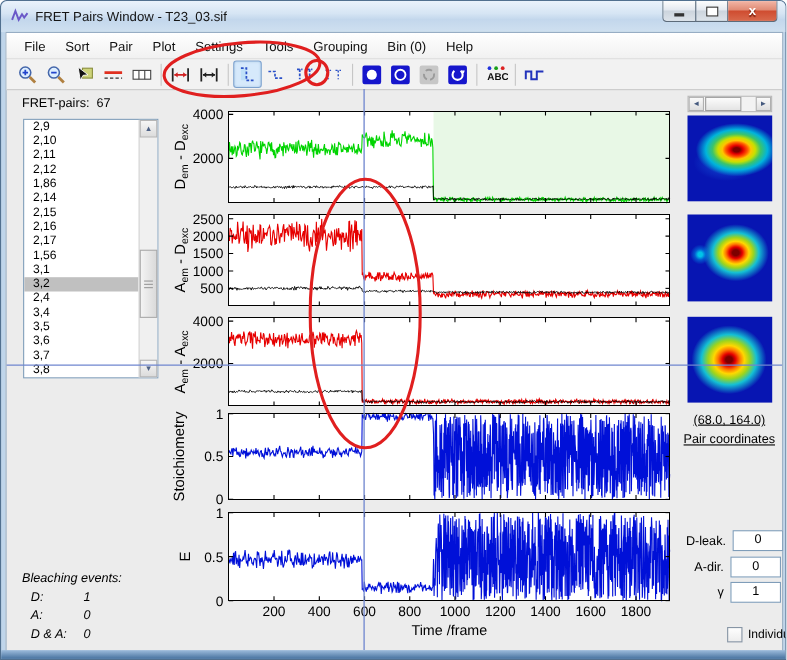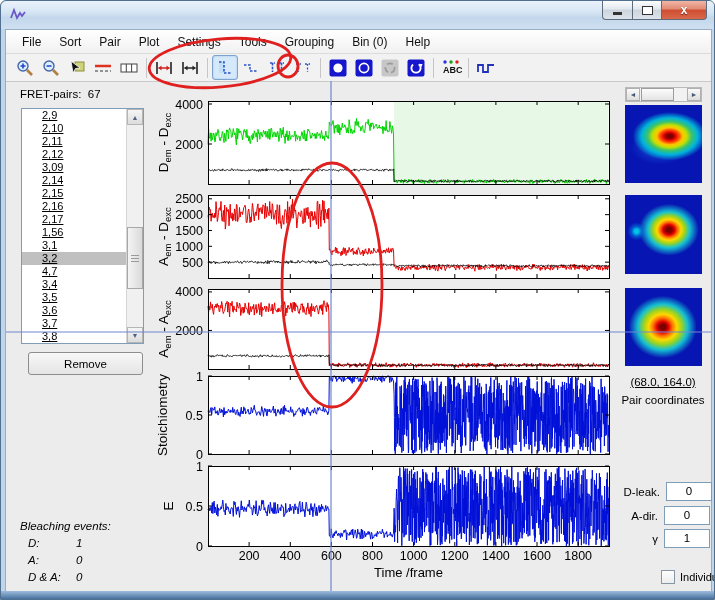--- a/index.html
+++ b/index.html
@@ -28,21 +28,21 @@
   .menu-item:first-child{margin-left:7px;}
   #toolbar{position:absolute;left:0;top:24px;width:705px;height:28px;background:#f2f2f2;
     border-bottom:1px solid #c9c9c9;display:flex;align-items:center;padding-left:6px;box-sizing:border-box;}
   .tbtn{width:24px;height:23px;display:flex;align-items:center;justify-content:center;border:1px solid transparent;border-radius:3px;}
   .tbtn.selected{border:1px solid #7da2ce;background:#d6e9fb;box-shadow:inset 0 0 2px #9cbede;}
   .tsep{width:1px;height:20px;background:#c6c6c6;margin:0 4px;}
   
   #pairs-label{position:absolute;left:14px;top:58px;font-size:11.5px;color:#000;}
   #listbox{position:absolute;left:15px;top:78px;width:123px;height:236px;background:#fff;border:1px solid #7f9db9;box-sizing:border-box;}
   #list-items{position:absolute;left:0;top:0;width:104px;height:234px;overflow:hidden;}
-  .list-item{height:13px;line-height:13px;font-size:11px;padding-left:20px;color:#000;text-decoration:underline;}
+  .list-item{height:13px;line-height:13px;font-size:11px;padding-left:8px;color:#000;}
   .list-item.selected{background:#c0c0c0;}
   .vscroll{position:absolute;right:0;top:0;width:17px;height:234px;background:#f0f0f0;border-left:1px solid #d5d5d5;box-sizing:border-box;}
   .sb-btn{position:absolute;left:0;width:16px;height:16px;background:linear-gradient(#f6f6f6,#dcdcdc);border:1px solid #b5b5b5;box-sizing:border-box;
     display:flex;align-items:center;justify-content:center;font-size:7px;color:#4d6185;}
   .sb-thumb{position:absolute;left:0;width:16px;background:linear-gradient(90deg,#f4f4f4,#dadada);border:1px solid #a8a8a8;box-sizing:border-box;
     display:flex;align-items:center;justify-content:center;flex-direction:column;gap:2px;}
   .sb-grip{width:8px;height:1px;background:#9a9a9a;}
   #remove-btn{position:absolute;left:22px;top:322px;width:113px;height:21px;font-size:11.5px;color:#000;
     background:linear-gradient(#f8f8f8,#e4e4e4);border:1px solid #8d8d8d;border-radius:3px;display:flex;align-items:center;justify-content:center;}
   #bleach-panel{position:absolute;left:14px;top:490px;font-size:11.5px;color:#000;font-style:italic;}
@@ -56,21 +56,21 @@
   .hm{position:absolute;left:619px;width:77px;}
   #hm1{top:75px;height:78px;background:
     radial-gradient(ellipse 26px 17px at 58% 40%,#7c0000 0 3px,#e60000 6px,#ff5a00 10px,#ffc400 13px,#c8e000 17px,#3cc46a 22px,#00b4dc 28px,rgba(10,30,190,0) 37px),
     radial-gradient(ellipse 40px 22px at 46% 55%,rgba(0,170,225,.55) 0 8px,rgba(20,90,220,.4) 17px,rgba(8,20,185,0) 30px),#0715b2;}
   #hm2{top:165px;height:79px;background:
     radial-gradient(circle 9px at 15% 46%,rgba(0,205,235,.95) 0 2px,rgba(0,130,225,.6) 5px,rgba(8,20,185,0) 9px),
     radial-gradient(ellipse 22px 19px at 57% 44%,#7c0000 0 3px,#e60000 6px,#ff7800 9px,#ffd800 12px,#9cd41e 16px,#14c0d4 21px,rgba(10,30,190,0) 30px),#0715b2;}
   #hm3{top:258px;height:78px;background:
     radial-gradient(ellipse 24px 22px at 49% 50%,#7c0000 0 3px,#e60000 6px,#ff7800 10px,#ffd800 14px,#9cd41e 19px,#14c0d4 25px,rgba(10,30,190,0) 34px),#0715b2;}
   #coords{position:absolute;left:604px;top:346px;width:106px;text-align:center;font-size:11.5px;text-decoration:underline;}
-  #coords-label{position:absolute;left:604px;top:364px;width:106px;text-align:center;font-size:11.5px;}
+  #coords-label{position:absolute;left:604px;top:364px;width:106px;text-align:center;font-size:11.5px;text-decoration:underline;}
   #corr-title{position:absolute;left:612px;top:430px;font-size:11.5px;}
   .corr-row{position:absolute;left:606px;width:100px;display:flex;align-items:center;}
   .corr-label{width:46px;text-align:right;font-size:11.5px;padding-right:6px;}
   .corr-input{width:44px;height:17px;background:#fff;border:1px solid #7f9db9;text-align:center;font-size:11.5px;line-height:17px;}
   #indiv-row{position:absolute;left:655px;top:540px;display:flex;align-items:center;}
   #indiv-box{width:12px;height:12px;background:linear-gradient(#fefefe,#ededed);border:1px solid #8795a5;}
   #indiv-label{font-size:11px;margin-left:5px;}
   
   #overlay{position:absolute;left:0;top:0;width:715px;height:600px;pointer-events:none;z-index:6;}
   
@@ -78,20 +78,21 @@
   svg{display:block;}
 </style>
 </head>
 <body>
 
 <div id="window">
   <div id="titlebar">
     <svg id="title-icon" viewBox="0 0 16 15">
       <polyline points="1,11 4,3 7,11 10,6 12,9 15,5" fill="none" stroke="#6a58c8" stroke-width="1.8"></polyline>
     </svg>
+    <span id="title-text">FRET Pairs Window - T23_03.sif</span>
     <div id="winbtns">
       <div class="winbtn" id="btn-min">
           <div class="glyph-min"></div>
         </div>
       <div class="winbtn" id="btn-max">
           <div class="glyph-max"></div>
         </div>
       <div class="winbtn" id="btn-close">
           <span class="glyph-x">x</span>
         </div>
@@ -230,47 +231,46 @@
     <div id="pairs-label">
       <span>FRET-pairs:</span>&nbsp;&nbsp;<span>67</span>
     </div>
 
     <div id="listbox">
       <div id="list-items">
           <div class="list-item">2,9</div>
           <div class="list-item">2,10</div>
           <div class="list-item">2,11</div>
           <div class="list-item">2,12</div>
-          <div class="list-item">3,09</div>
+          <div class="list-item">1,86</div>
           <div class="list-item">2,14</div>
           <div class="list-item">2,15</div>
           <div class="list-item">2,16</div>
           <div class="list-item">2,17</div>
           <div class="list-item">1,56</div>
           <div class="list-item">3,1</div>
           <div class="list-item selected">3,2</div>
-          <div class="list-item">4,7</div>
+          <div class="list-item">2,4</div>
           <div class="list-item">3,4</div>
           <div class="list-item">3,5</div>
           <div class="list-item">3,6</div>
           <div class="list-item">3,7</div>
           <div class="list-item">3,8</div>
         </div>
       <div class="vscroll">
         <div class="sb-btn" style="top:0;">▲</div>
         <div class="sb-thumb" style="top:118px;height:62px;">
           <div class="sb-grip"></div>
             <div class="sb-grip"></div>
             <div class="sb-grip"></div>
         </div>
         <div class="sb-btn" style="bottom:0;top:auto;">▼</div>
       </div>
     </div>
 
-    <div id="remove-btn">Remove</div>
 
     <div id="bleach-panel">
       <div>Bleaching events:</div>
       <div id="bleach-rows">
           <div class="bleach-row">
             <span class="bl">D:</span>
             <span>1</span>
           </div>
           <div class="bleach-row">
             <span class="bl">A:</span>

